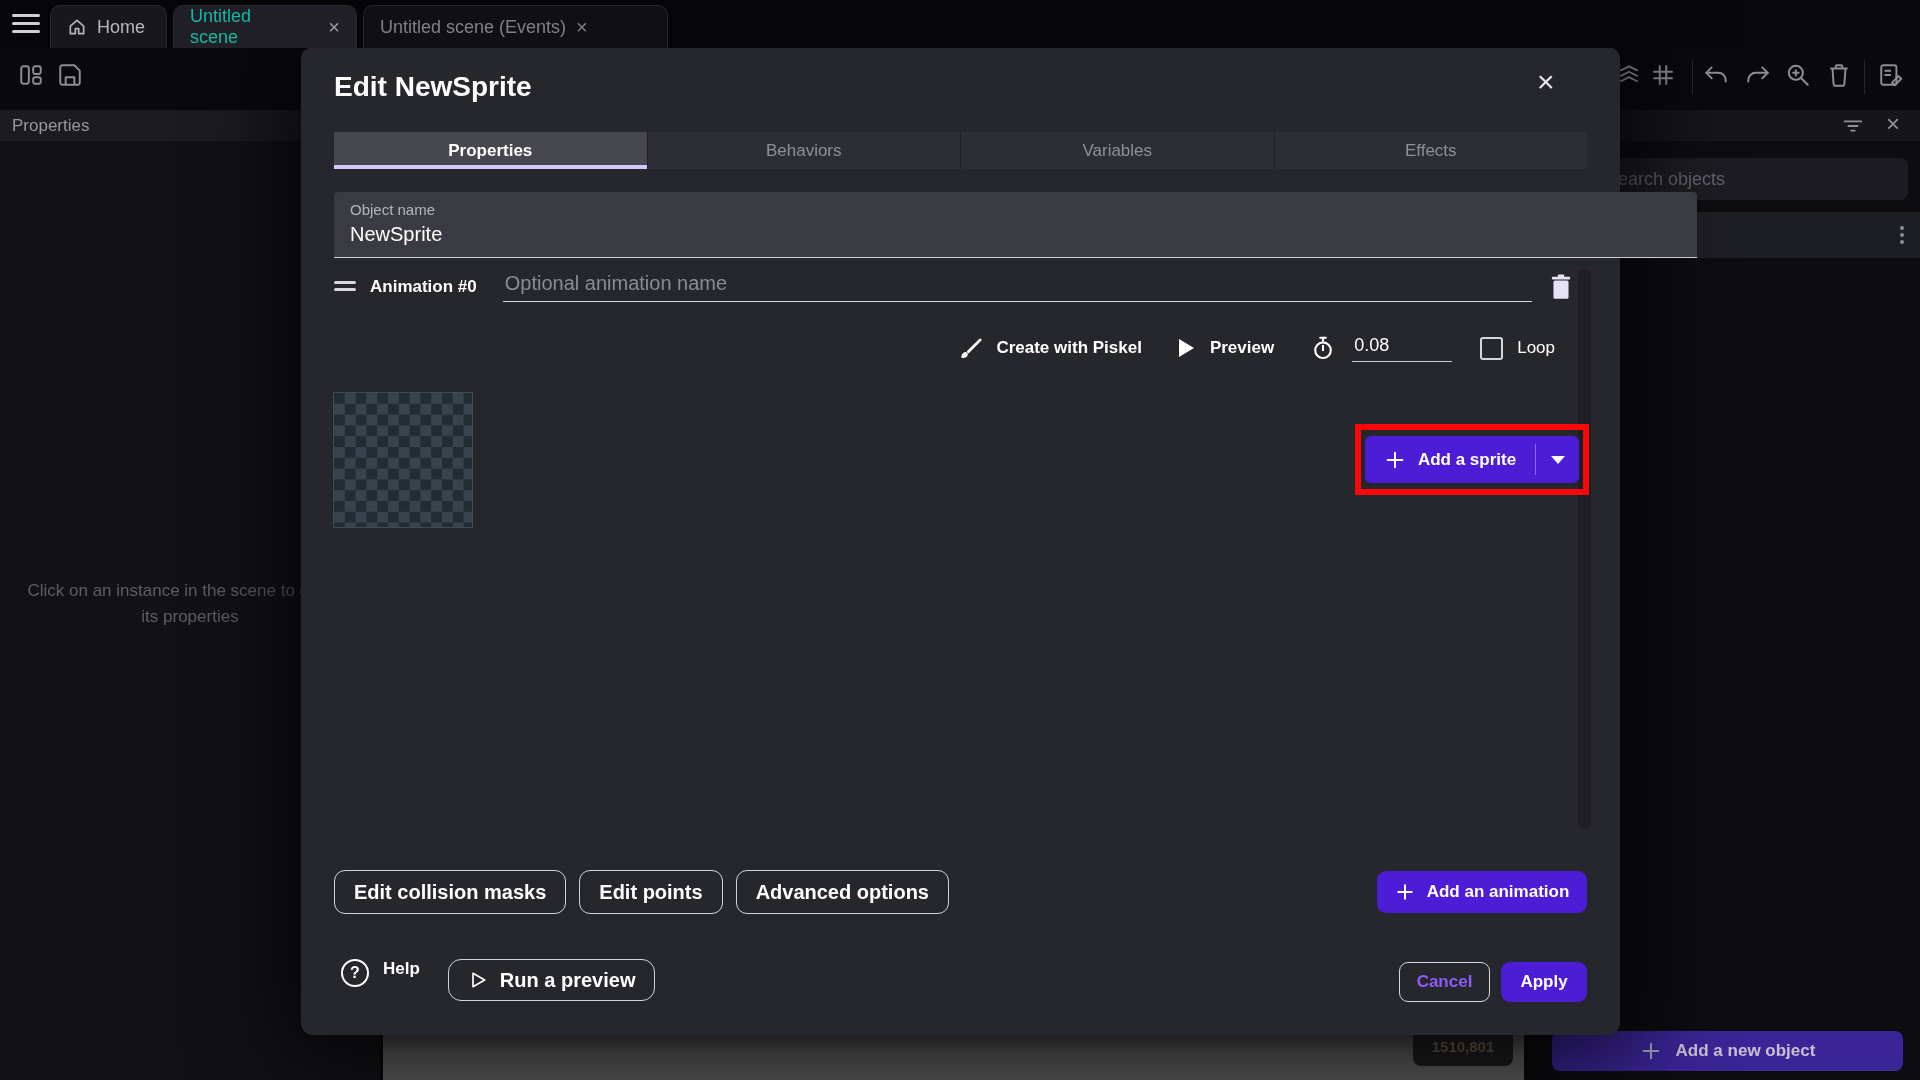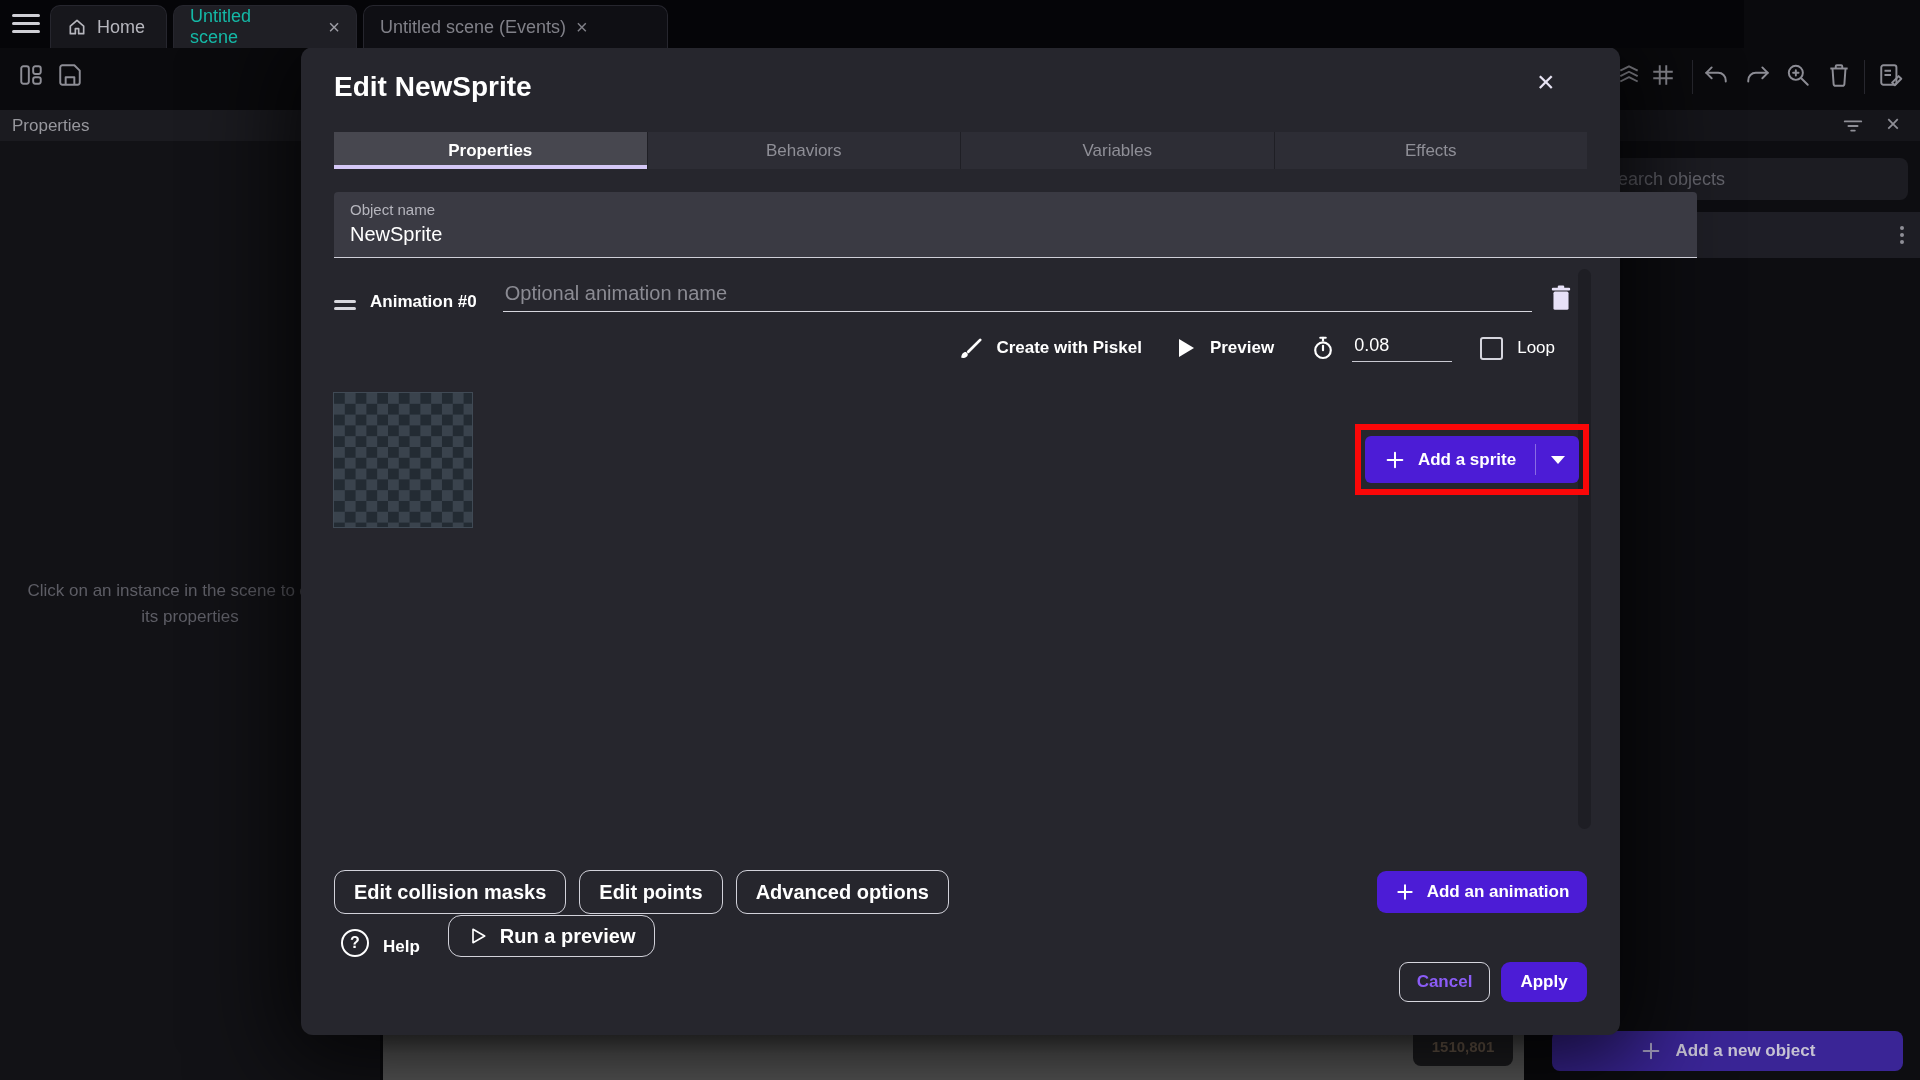--- a/index.html
+++ b/index.html
@@ -73,21 +73,21 @@
   .dtab:first-child { border-left:none; }
   .dtab.active { background:#47474f; color:#fff; font-weight:bold; }
   .dtab.active .underline { position:absolute; left:0; bottom:0; width:100%; height:4px;
     background:var(--tab-underline,#d5c8f7); }
 
   #name-field { position:absolute; left:33px; top:145px; width:1363px; height:66px; background:#3a3a43;
     border-radius:4px 4px 0 0; border-bottom:1px solid #cfcfd8; cursor:text; }
   #name-field .fl { position:absolute; left:16px; top:9px;  font-size:15px; color:#b5b5bd; }
   #name-field .fv { position:absolute; left:16px; top:31px; font-size:20px; color:#fff; }
 
-  #anim-row { position:absolute; left:33px; top:227px; width:1240px; height:38px; display:flex; align-items:flex-end; }
+  #anim-row { position:absolute; left:33px; top:221px; width:1240px; height:38px; display:flex; align-items:center; }
   .drag-handle { width:22px; height:12px; cursor:grab; }
   .drag-handle span { display:block; height:3px; background:#d8d8de; border-radius:2px; margin-bottom:4px; }
   #anim-label { margin-left:14px; color:#fff; font-size:17px; font-weight:bold; white-space:nowrap; }
   #anim-name-input { margin-left:26px; flex:1; background:transparent; border:none;
     border-bottom:1.5px solid #d6d6de; color:#fff; font-size:20px; padding:0 0 6px 2px; outline:none;
     font-family:"Liberation Sans", sans-serif; }
   #anim-name-input::placeholder { color:#8b8b93; }
   #anim-trash { margin-left:16px; width:26px; height:28px; color:#e7e1f7; cursor:pointer; }
 
   #dialog-scrollbar { position:absolute; left:1277px; top:222px; width:13px; height:560px;
@@ -118,21 +118,21 @@
 
   #bottom-btn-row { position:absolute; left:33px; top:823px; display:flex; gap:13px; }
   .outline-btn { height:44px; background:transparent; border:1px solid #d2d2da; border-radius:11px;
     color:#fff; font-size:20px; font-weight:bold; padding:0 19px; display:flex; align-items:center;
     gap:12px; cursor:pointer; font-family:"Liberation Sans", sans-serif; }
   #add-animation-btn { position:absolute; right:33px; top:824px; width:210px; height:42px;
     background:var(--primary,#4c1cd6); border:none; border-radius:9px; display:flex; align-items:center;
     justify-content:center; gap:12px; color:#fff; font-size:17px; font-weight:bold; cursor:pointer;
     font-family:"Liberation Sans", sans-serif; }
 
-  #help-row { position:absolute; left:40px; top:866px; height:44px; display:flex; align-items:flex-end; }
+  #help-row { position:absolute; left:40px; top:912px; height:44px; display:flex; align-items:flex-start; }
   .help-circle { width:28px; height:28px; border:2.5px solid #fff; border-radius:50%; color:#fff;
     display:flex; align-items:center; justify-content:center; font-size:16px; font-weight:bold; cursor:pointer; }
   .help-circle::after { content:"?"; }
   #help-label { margin-left:14px; color:#fff; font-size:17px; font-weight:bold; cursor:pointer; }
   #run-preview-btn { margin-left:28px; height:42px; border-radius:13px; }
 
   #cancel-btn { position:absolute; right:130px; top:915px; width:91px; height:40px; background:transparent;
     border:1px solid #d6d6de; border-radius:9px; color:#8b5cf6; font-size:17px; font-weight:bold; cursor:pointer;
     font-family:"Liberation Sans", sans-serif; }
   #apply-btn { position:absolute; right:33px; top:915px; width:86px; height:40px;

